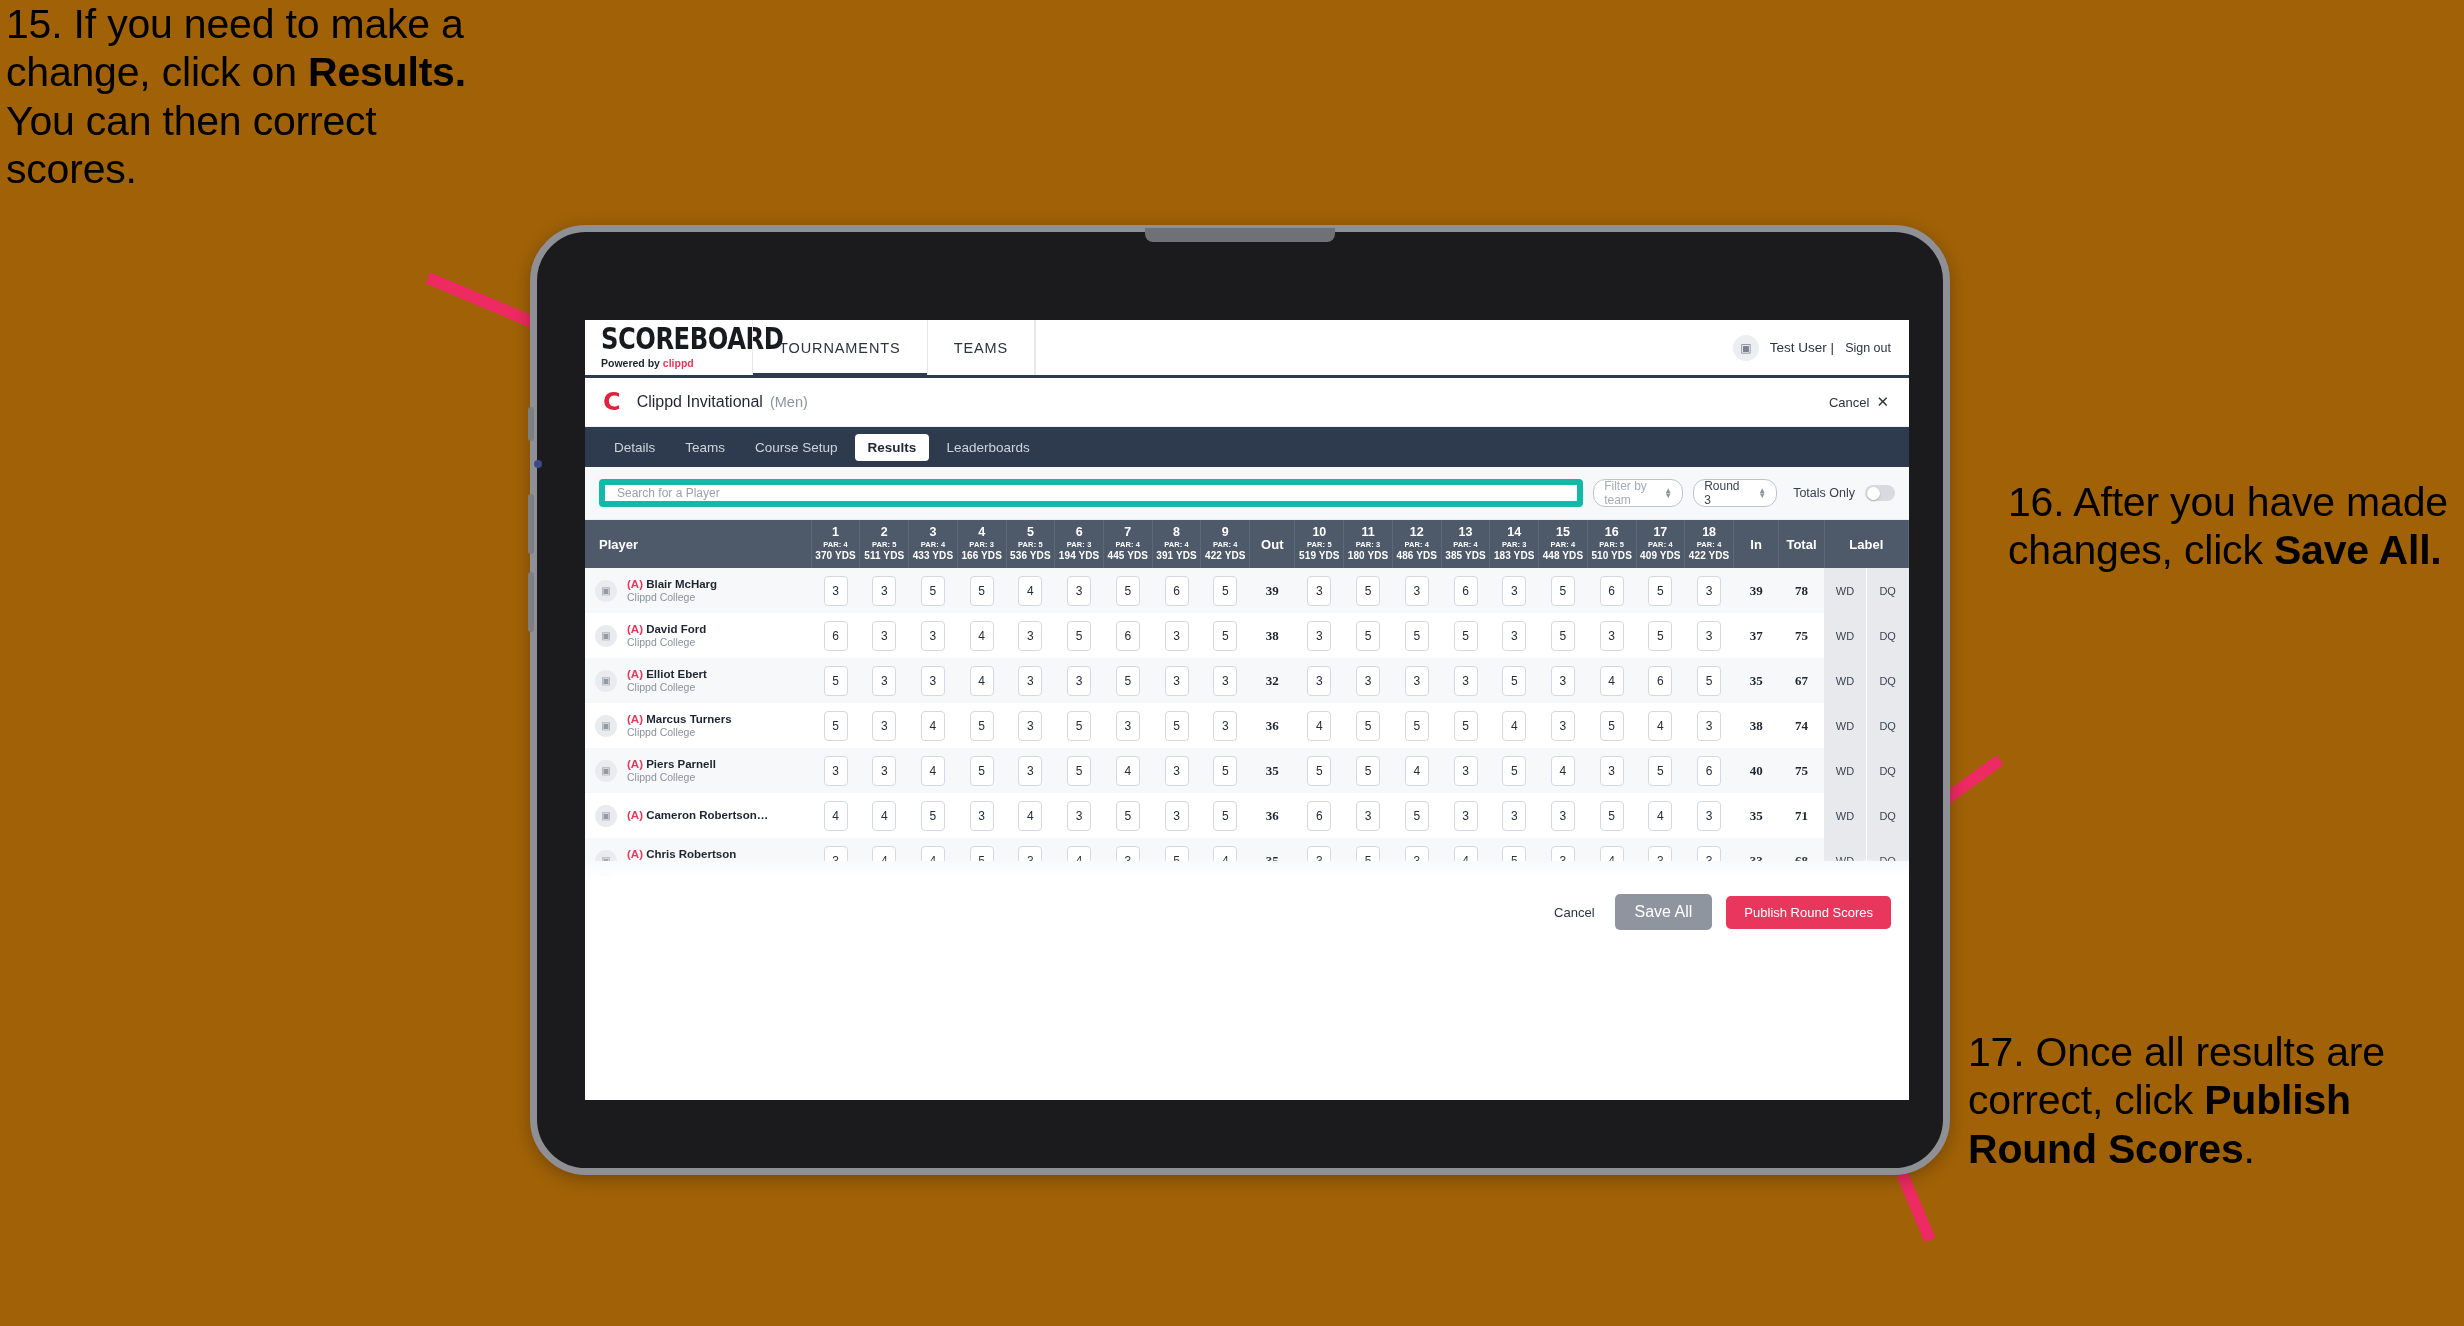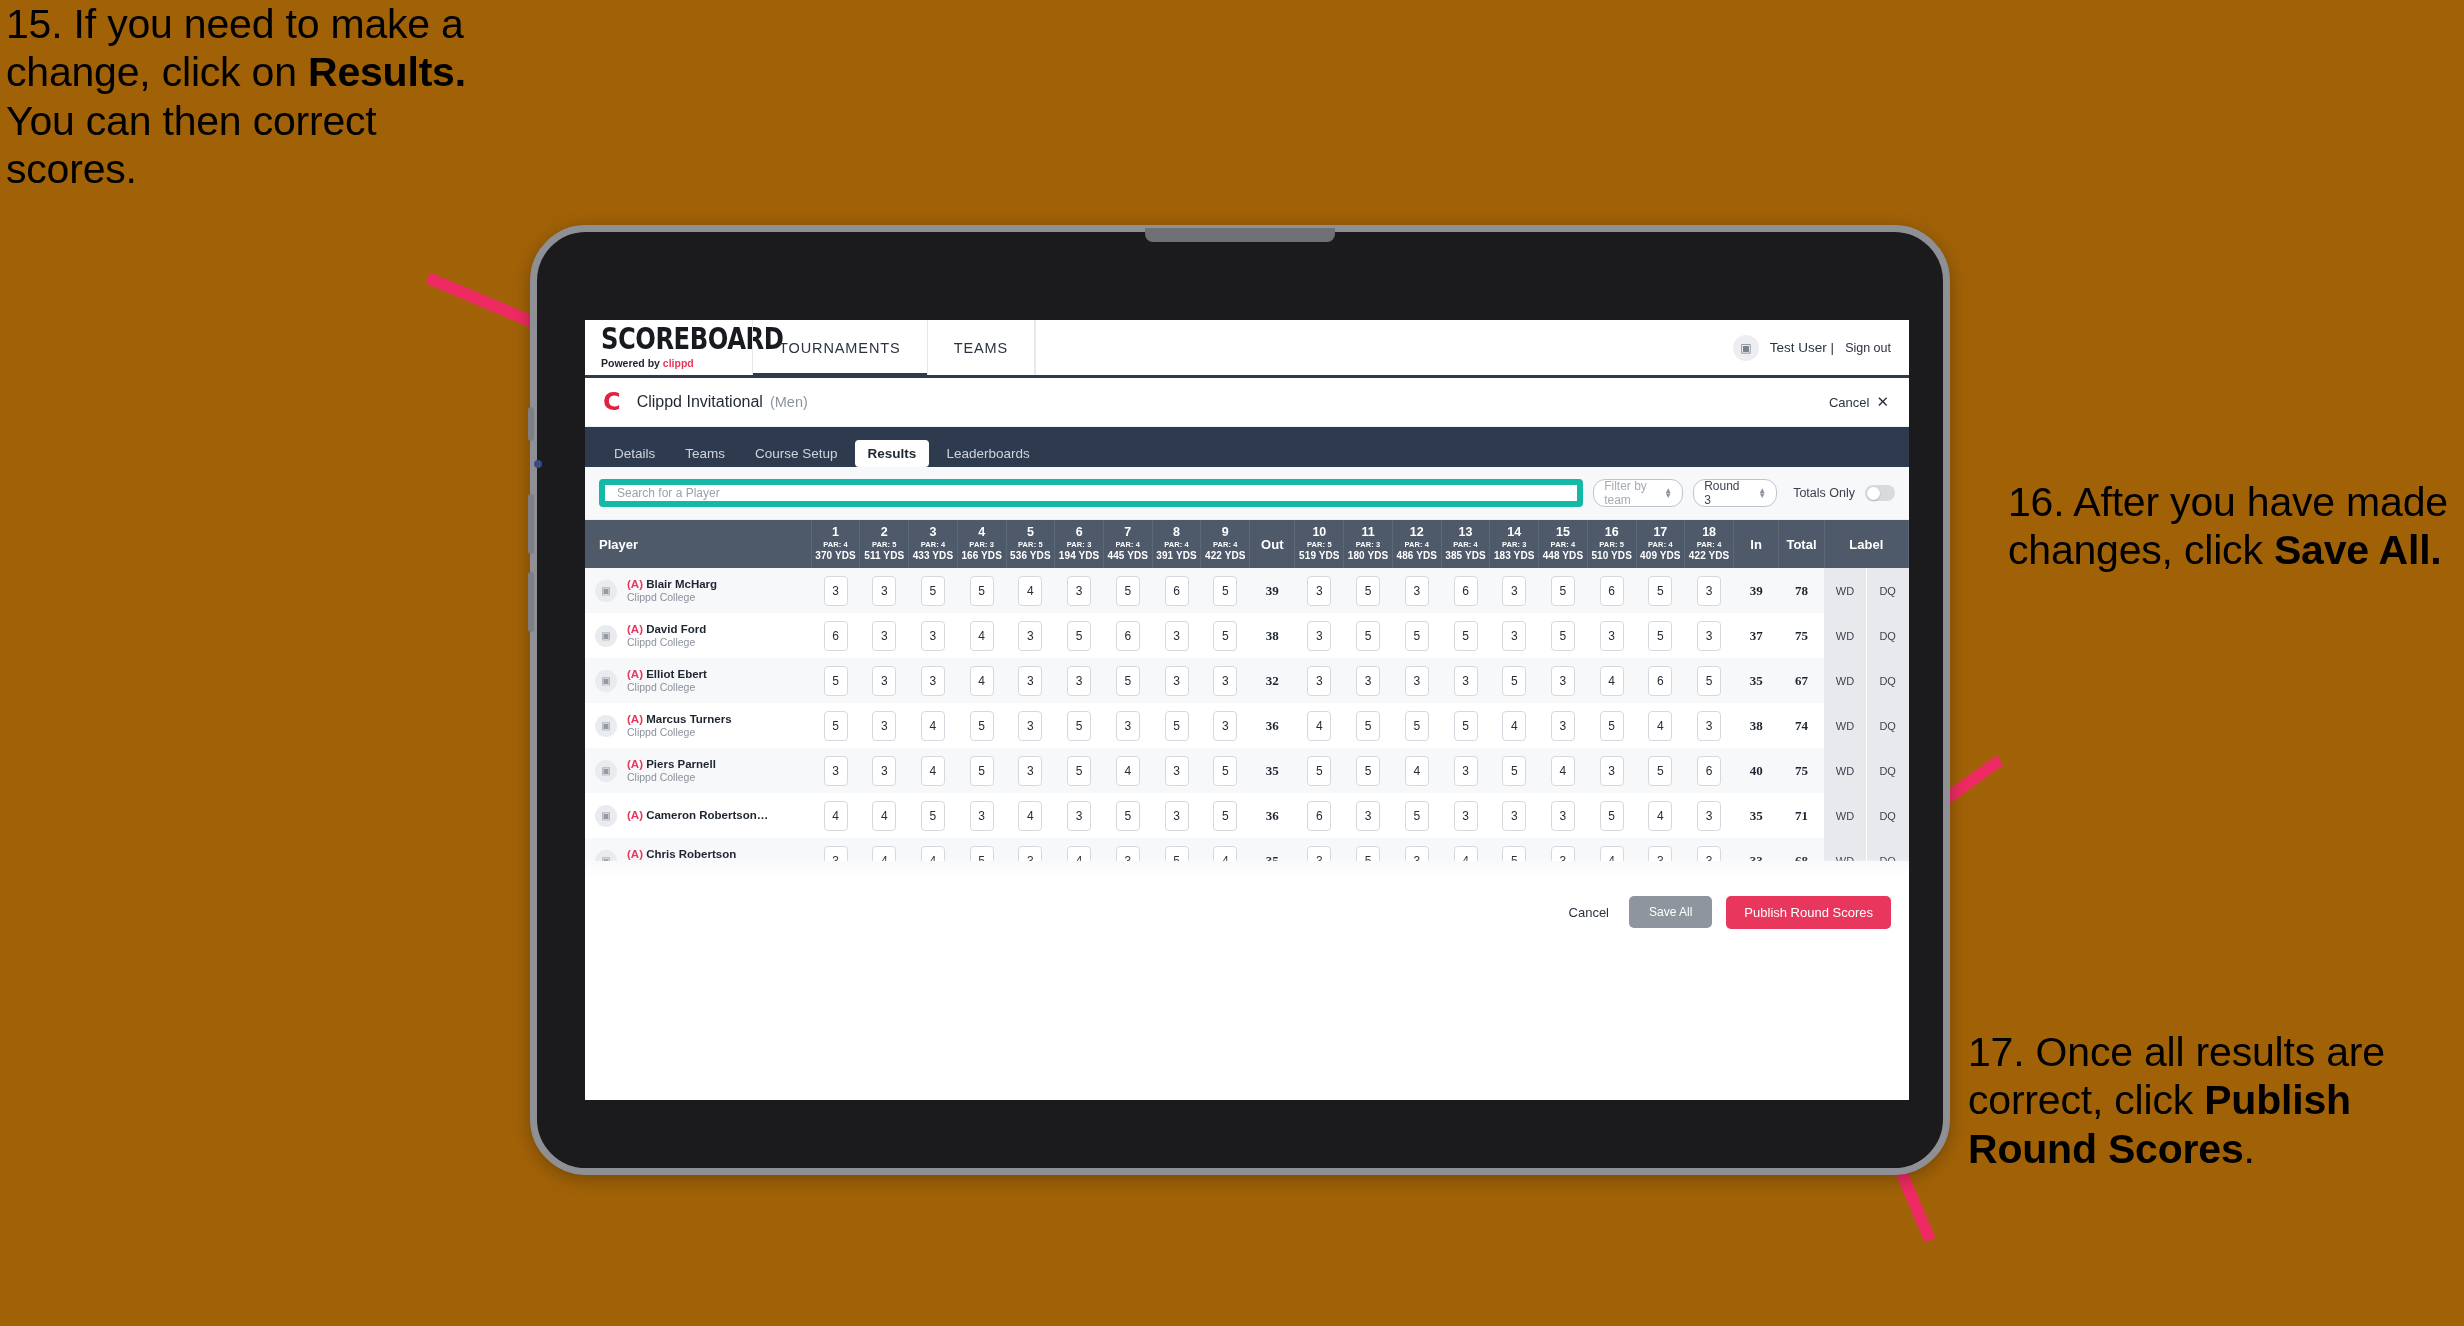--- a/index.html
+++ b/index.html
@@ -98,21 +98,21 @@
     background:#fff; border-bottom:1px solid #f0f1f3;
   }
   .c-logo { font-size:24px; font-weight:700; color:#e0213f; font-family:"DejaVu Sans",sans-serif; margin-right:16px; line-height:1;}
   .t-name { font-size:16px; color:#1f2733; }
   .t-gender { font-size:14.5px; color:#8d94a0; margin-left:7px; }
   .cancel-x { margin-left:auto; font-size:13px; color:#2b3340; display:flex; align-items:center; gap:7px;}
   .cancel-x .xg { font-size:15px; }
 
   
   #tabs {
-    height: 40px; background:#2e3a4e; display:flex; align-items:flex-end; padding-left:16px; gap:4px;
+    height: 40px; background:#2e3a4e; display:flex; align-items:center; padding-left:16px; gap:4px;
   }
   .tab {
     font-size:13.5px; color:#cfd4dc; padding: 6px 13px; border-radius:4px;
   }
   .tab.active { background:#ffffff; color:#1f2733; font-weight:600; }
 
   
   #filters {
     height: 52px; background:#f7f8f9; display:flex; align-items:center; padding: 0 14px; gap:10px;
     border-bottom:1px solid #eceef1;
@@ -181,21 +181,21 @@
     position:absolute; left:0; right:0; bottom:0; height:26px;
     background:linear-gradient(to bottom, rgba(255,255,255,0) 0%, #ffffff 78%);
   }
 
   
   #footer {
     height: 58px; background:#fff; display:flex; align-items:center; justify-content:flex-end;
     gap:14px; padding-right:18px;
   }
   .btn-cancel { font-size:13px; color:#2b3340; padding: 0 6px; }
-  .btn-save { background:#8f959e; color:#fff; font-size:12px; padding:9px 20px; border-radius:5px; }
+  .btn-save { background:#8f959e; color:#fff; font-size:16px; padding:9px 20px; border-radius:5px; }
   .btn-publish { background:#e8365c; color:#fff; font-size:13px; padding:9px 18px; border-radius:5px; }
 </style>
 </head>
 <body>
 
 <div id="root">
 
   <div class="anno" id="anno15">
     <span>15. If you need to make a change, click on </span><b>Results.</b><span> You can then correct scores.</span>
   </div>

